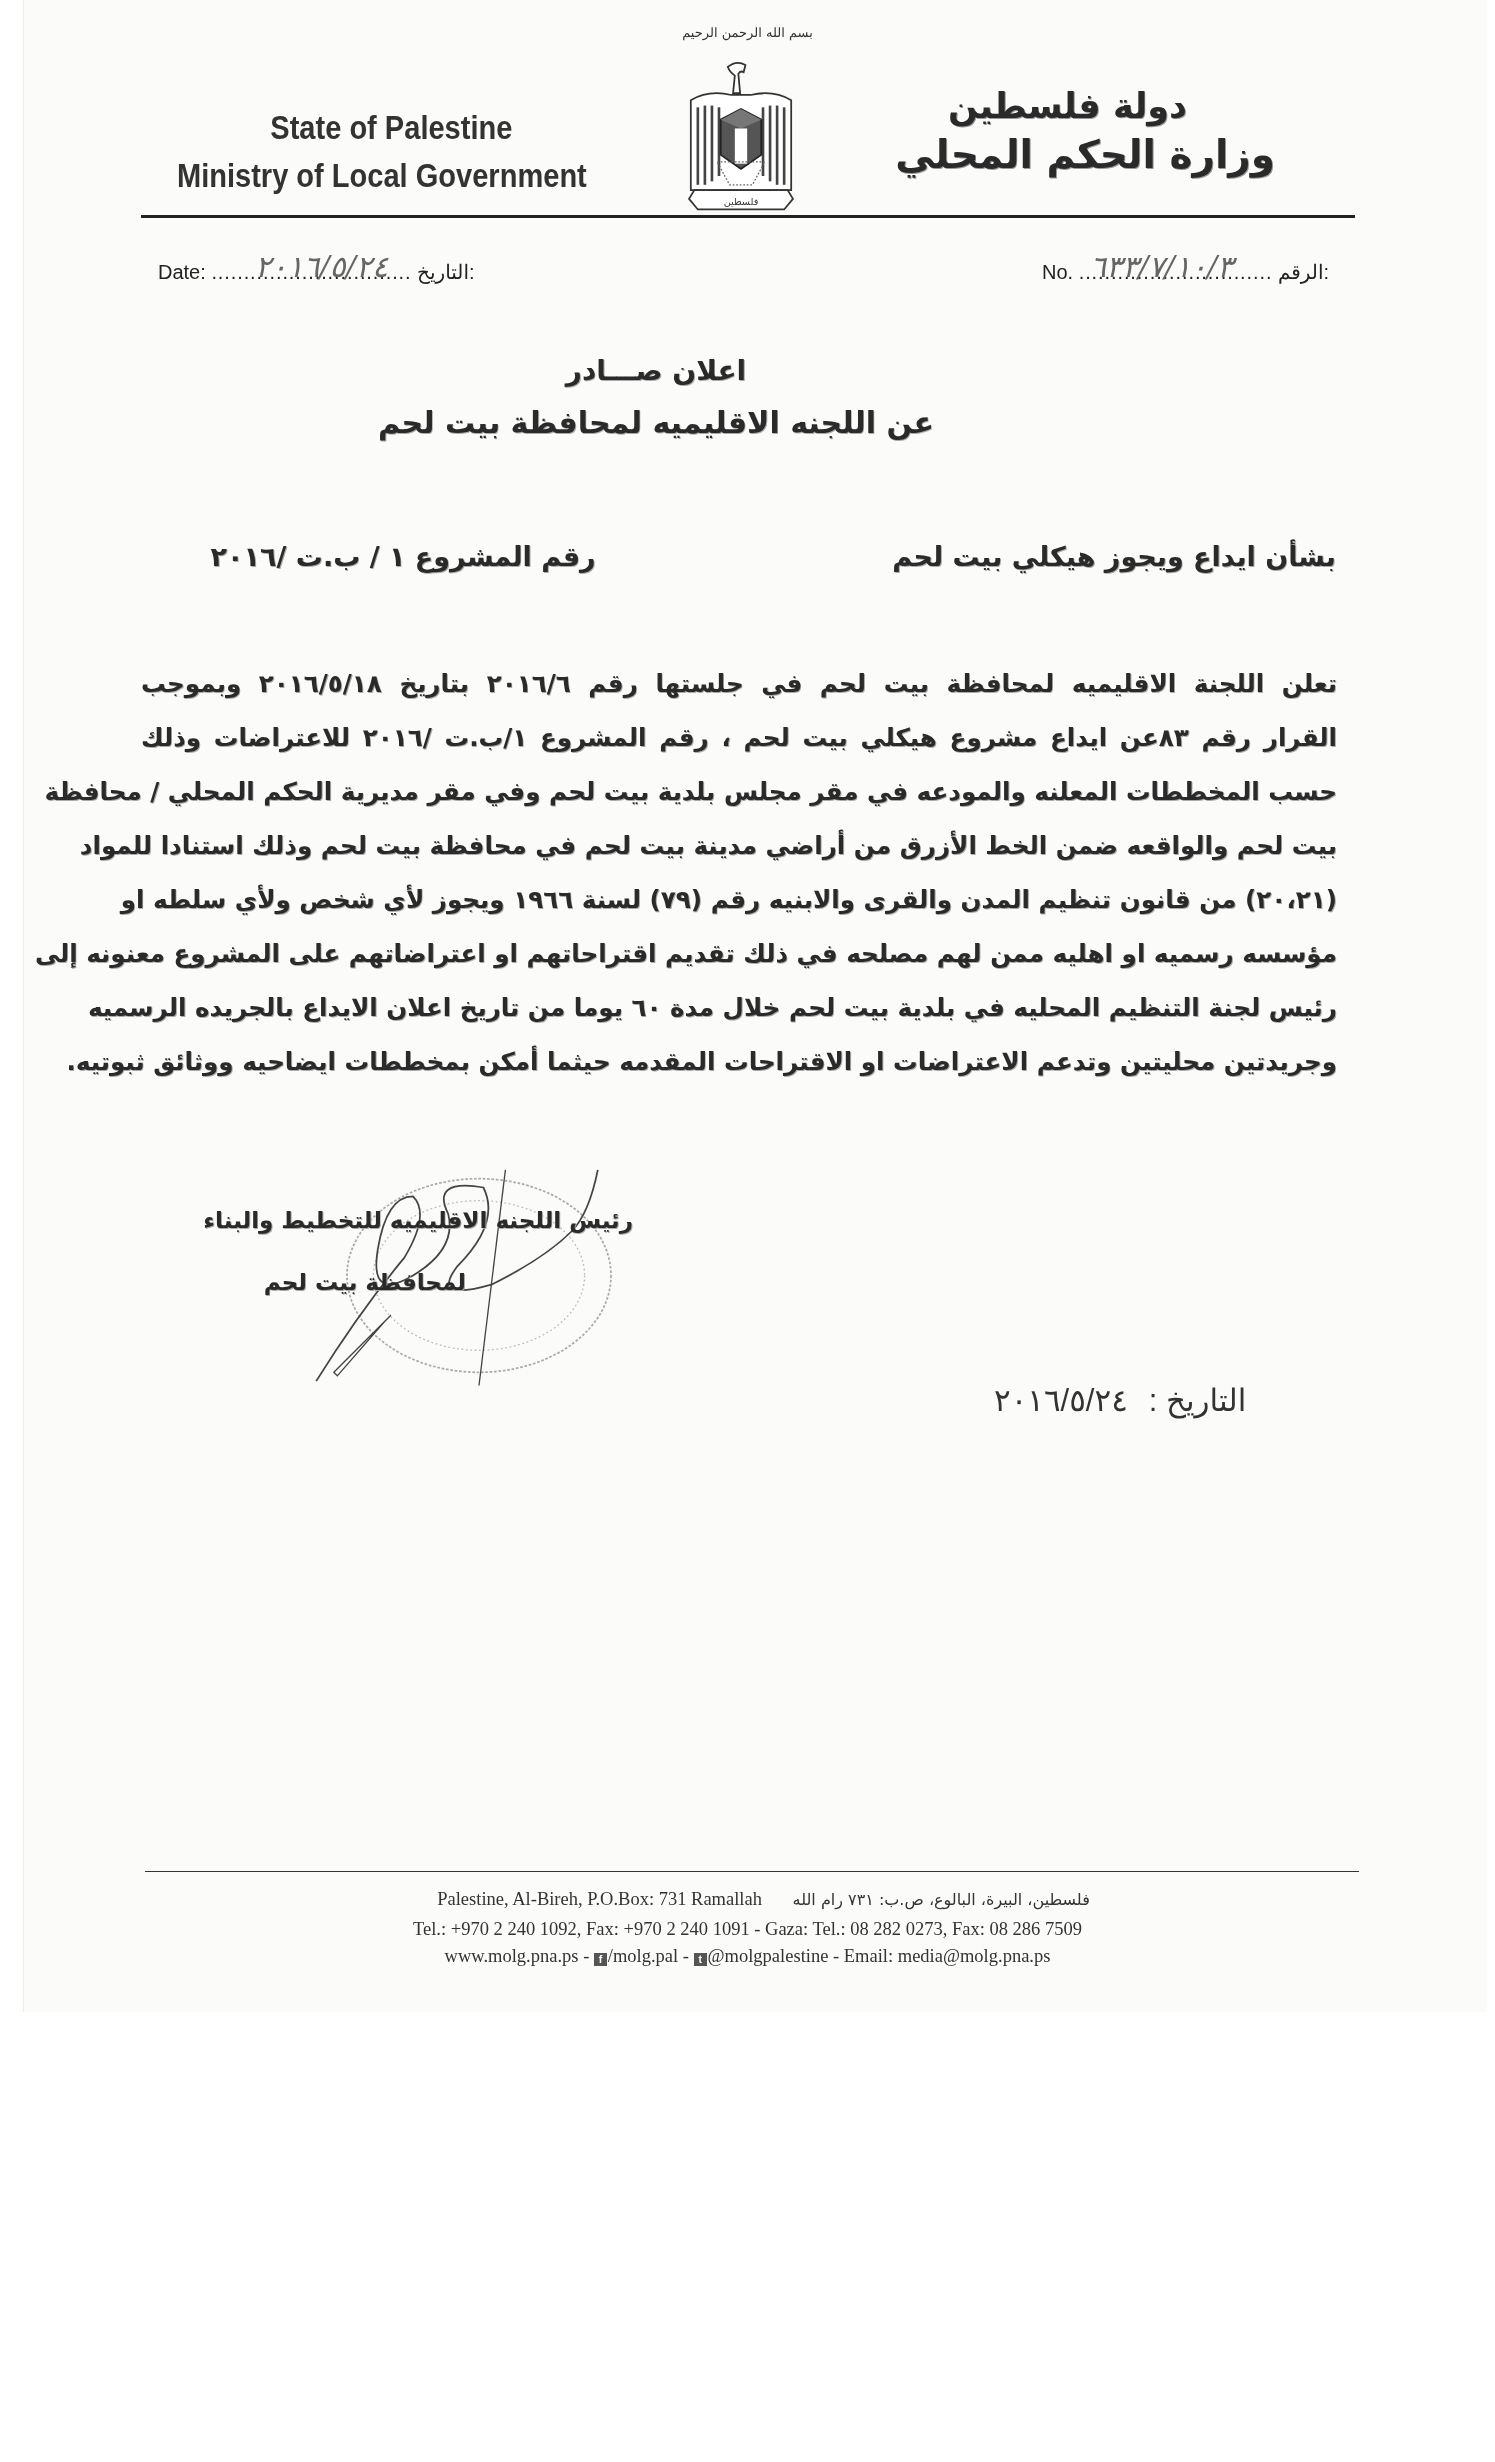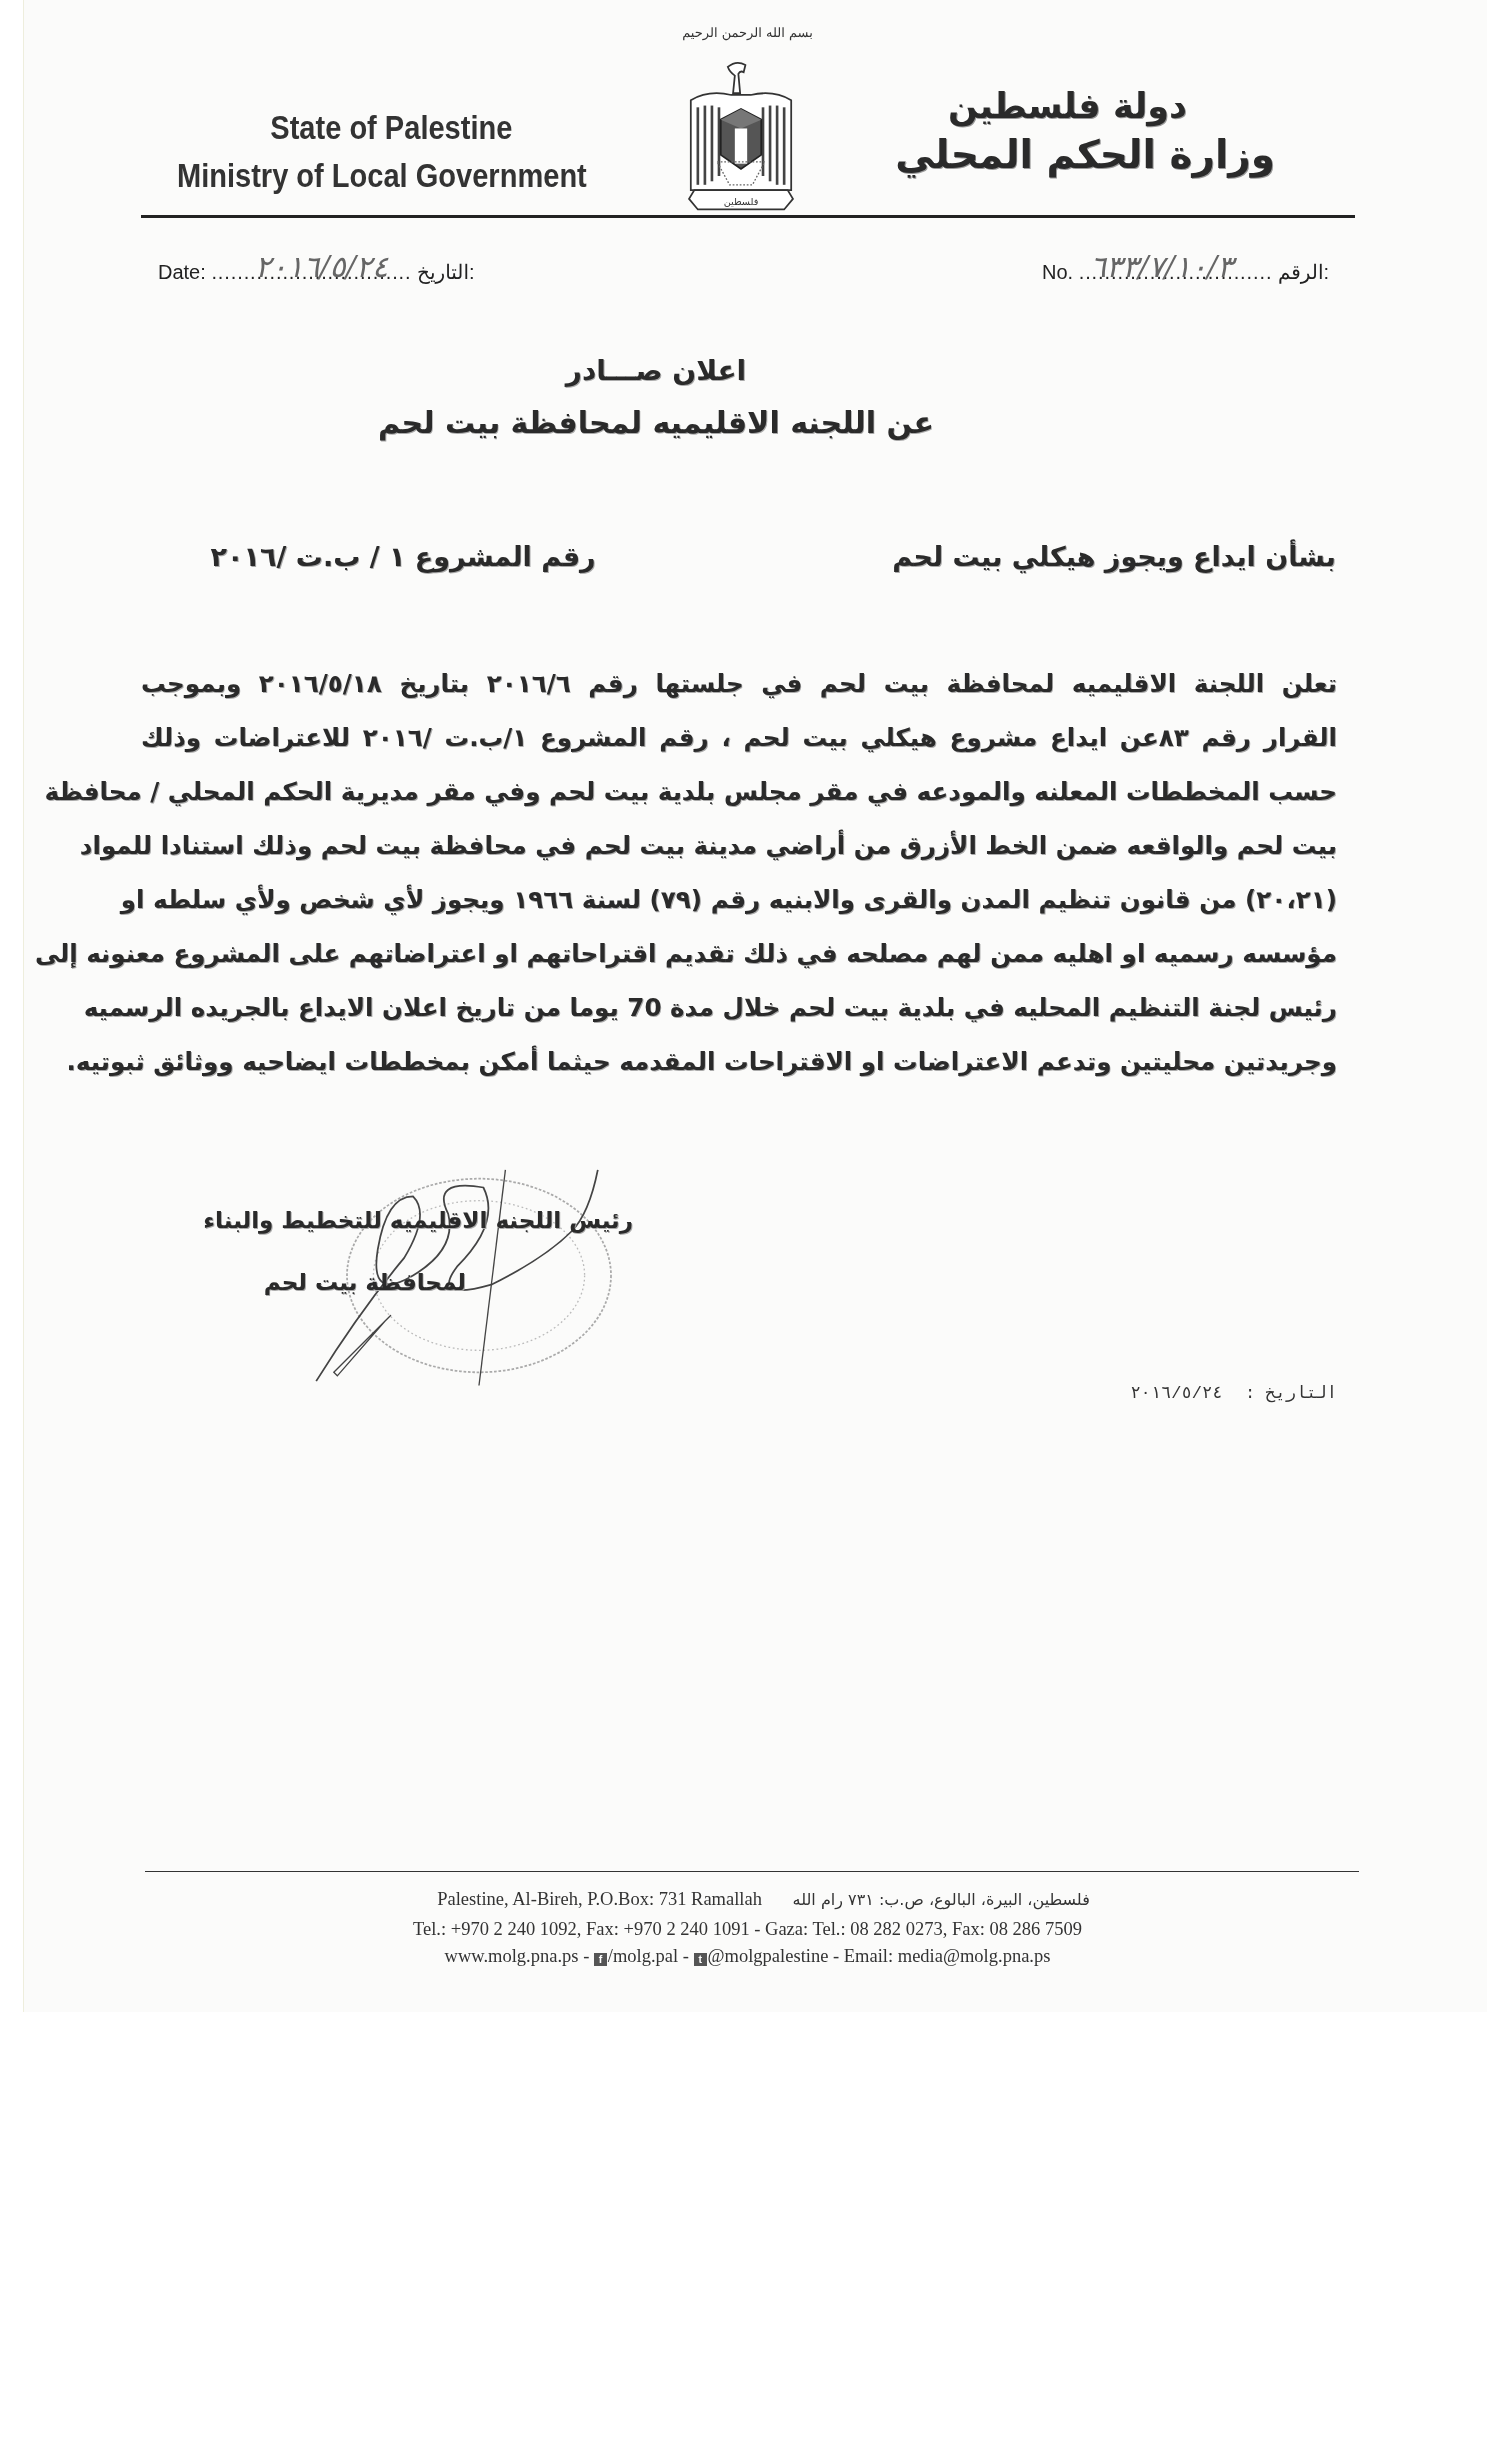--- a/index.html
+++ b/index.html
@@ -25,21 +25,21 @@
   .ann2 { top: 405px; font-size: 30px; }
   .subject { top: 541px; left: 193px; width: 1143px; height: 44px; direction: rtl; font-weight: bold; font-size: 27px; color: #2a2a2a; text-shadow: 0.9px 0.9px 0 #aaa; }
   .subject .s-right { position: absolute; right: 0; top: 0; white-space: nowrap; }
   .subject .s-left { position: absolute; left: 17.6px; top: 0; white-space: nowrap; }
   .body { top: 661px; left: 141px; width: 1196px; direction: rtl; }
   .body .line { height: 54px; font-weight: bold; font-size: 24.6px; color: #2a2a2a; text-shadow: 0.9px 0.9px 0 #aaa; white-space: nowrap; text-align: justify; text-align-last: justify; line-height: 46px; }
   .body .line.last { text-align-last: right; }
   .sig { top: 1207px; left: 141px; direction: rtl; text-align: right; width: 492px; font-weight: bold; font-size: 23px; color: #2a2a2a; text-shadow: 0.9px 0.9px 0 #aaa; }
   .sig .l1 { height: 62px; }
   .stamp { top: 1161px; left: 281px; width: 352px; height: 229px; }
-  .sig-date { top: 1382px; left: 994px; width: 343px; direction: rtl; text-align: right; font-size: 17px; color: #333; white-space: nowrap; font-family: Liberation Mono, monospace; }
+  .sig-date { top: 1382px; left: 994px; width: 343px; direction: rtl; text-align: left; font-size: 31px; color: #333; white-space: nowrap; font-family: Liberation Sans, sans-serif; }
   .footer-rule { top: 1871px; left: 145px; width: 1214px; height: 0; border-top: 1.8px solid #333; }
   .footer { left: 0; width: 1495px; text-align: center; font-family: "Liberation Serif", serif; color: #333; white-space: nowrap; }
   .f1 { top: 1889px; font-size: 18.5px; padding-left: 16px; }
   .f2 { top: 1919px; font-size: 18.5px; }
   .f3 { top: 1946px; font-size: 18.5px; }
   .f1 .ar { direction: rtl; unicode-bidi: embed; margin-left: 26px; font-family: "DejaVu Sans", sans-serif; font-size: 16px; }
   .ic { display: inline-block; width: 13px; height: 13px; background: #555; color: #fff; font-size: 10.6px; line-height: 13px; text-align: center; font-family: "Liberation Sans", sans-serif; font-weight: bold; vertical-align: -0.9px; margin-right: 0.9px; }
 </style>
 </head>
 <body>
@@ -106,21 +106,21 @@
   <span class="s-left">رقم المشروع ١ / ب.ت /٢٠١٦</span>
 </div>
 
 <div class="abs body">
   <div class="line">تعلن اللجنة الاقليميه لمحافظة بيت لحم في جلستها رقم ٢٠١٦/٦ بتاريخ ٢٠١٦/٥/١٨ وبموجب</div>
   <div class="line">القرار رقم ٨٣عن ايداع مشروع هيكلي بيت لحم ، رقم المشروع ١/ب.ت /٢٠١٦   للاعتراضات وذلك</div>
   <div class="line">حسب المخططات المعلنه والمودعه في مقر مجلس بلدية  بيت لحم وفي مقر مديرية الحكم المحلي / محافظة</div>
   <div class="line">بيت لحم والواقعه ضمن الخط الأزرق من أراضي مدينة بيت لحم في محافظة بيت لحم وذلك استنادا للمواد</div>
   <div class="line">(٢٠،٢١) من قانون تنظيم المدن والقرى والابنيه رقم (٧٩) لسنة ١٩٦٦ ويجوز لأي شخص ولأي سلطه او</div>
   <div class="line">مؤسسه رسميه او اهليه ممن لهم مصلحه في ذلك تقديم اقتراحاتهم او اعتراضاتهم على المشروع معنونه إلى</div>
-  <div class="line">رئيس لجنة التنظيم المحليه في بلدية بيت لحم خلال مدة 70 يوما من تاريخ اعلان الايداع بالجريده الرسميه</div>
+  <div class="line">رئيس لجنة التنظيم المحليه في بلدية بيت لحم خلال مدة ٦٠ يوما من تاريخ اعلان الايداع بالجريده الرسميه</div>
   <div class="line last">وجريدتين محليتين وتدعم الاعتراضات او الاقتراحات المقدمه حيثما أمكن بمخططات ايضاحيه ووثائق ثبوتيه.</div>
 </div>
 
 <div class="abs stamp">
   <svg width="352" height="229" viewBox="0 0 400 260">
     <ellipse cx="225" cy="130" rx="150" ry="110" fill="none" stroke="#aaa" stroke-width="2" stroke-dasharray="3 2"></ellipse>
     <ellipse cx="225" cy="130" rx="120" ry="85" fill="none" stroke="#bbb" stroke-width="1.5" stroke-dasharray="2 3"></ellipse>
     <path d="M40 250 Q90 170 140 110 Q170 60 150 40 Q120 40 110 100 Q100 160 150 130 Q200 100 190 60 Q170 20 230 30 Q250 70 200 120 Q170 160 240 140 Q300 110 330 80 Q350 60 360 10" fill="none" stroke="#444" stroke-width="2"></path>
     <path d="M60 240 L120 180 Q130 170 118 182 L64 244 Z" fill="none" stroke="#444" stroke-width="1.5"></path>
     <line x1="255" y1="10" x2="225" y2="255" stroke="#444" stroke-width="1.5"></line>

